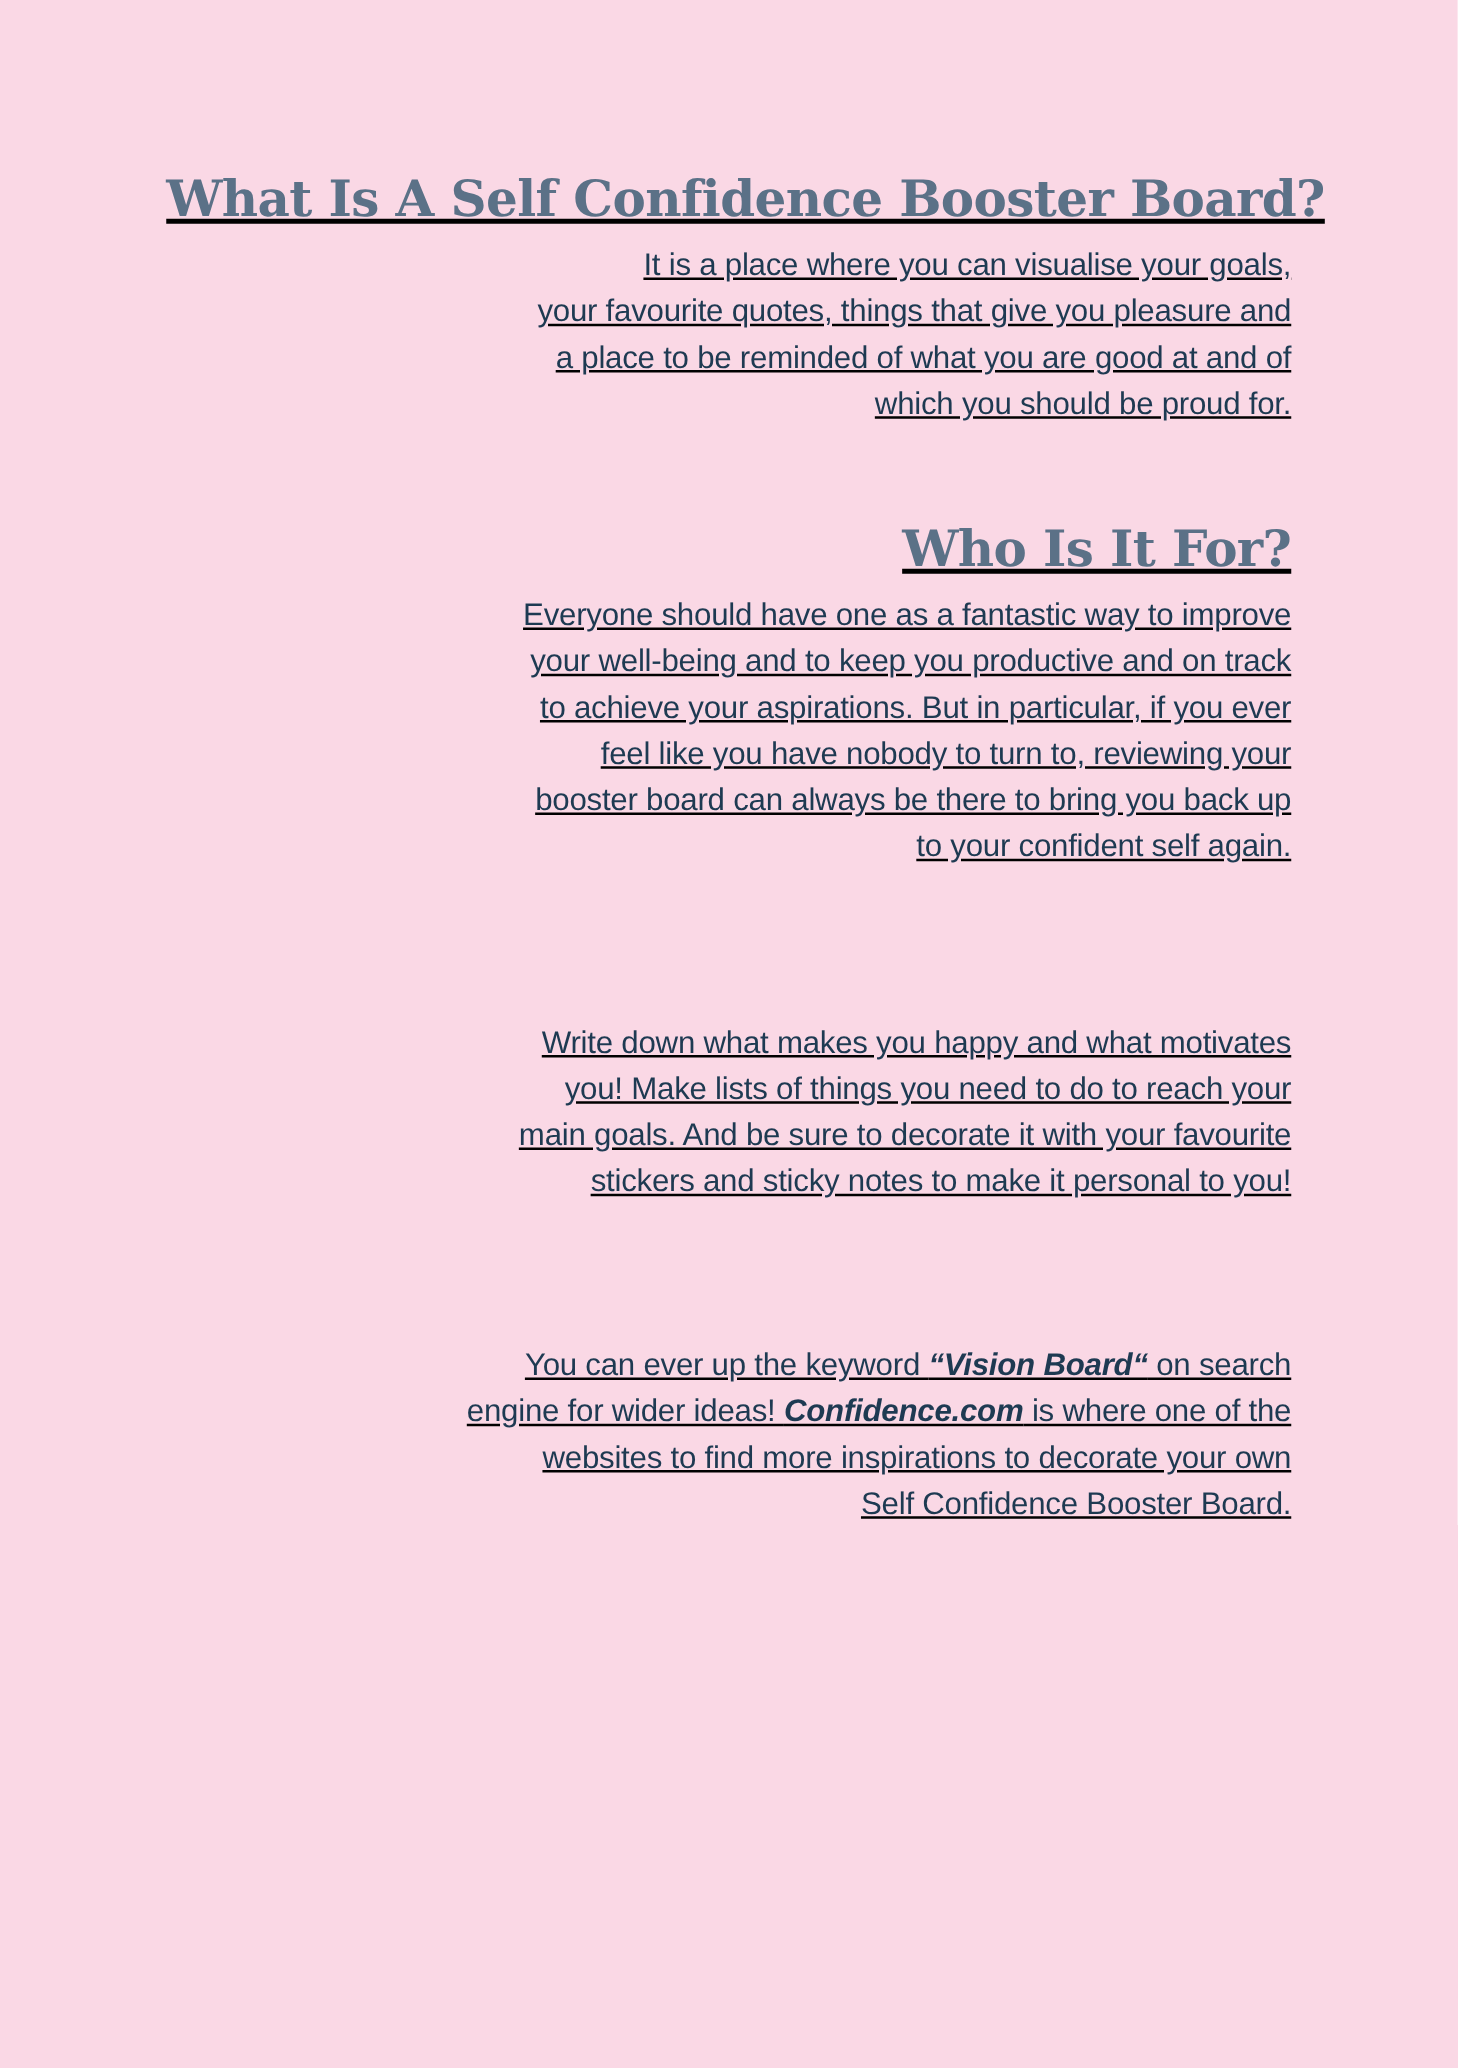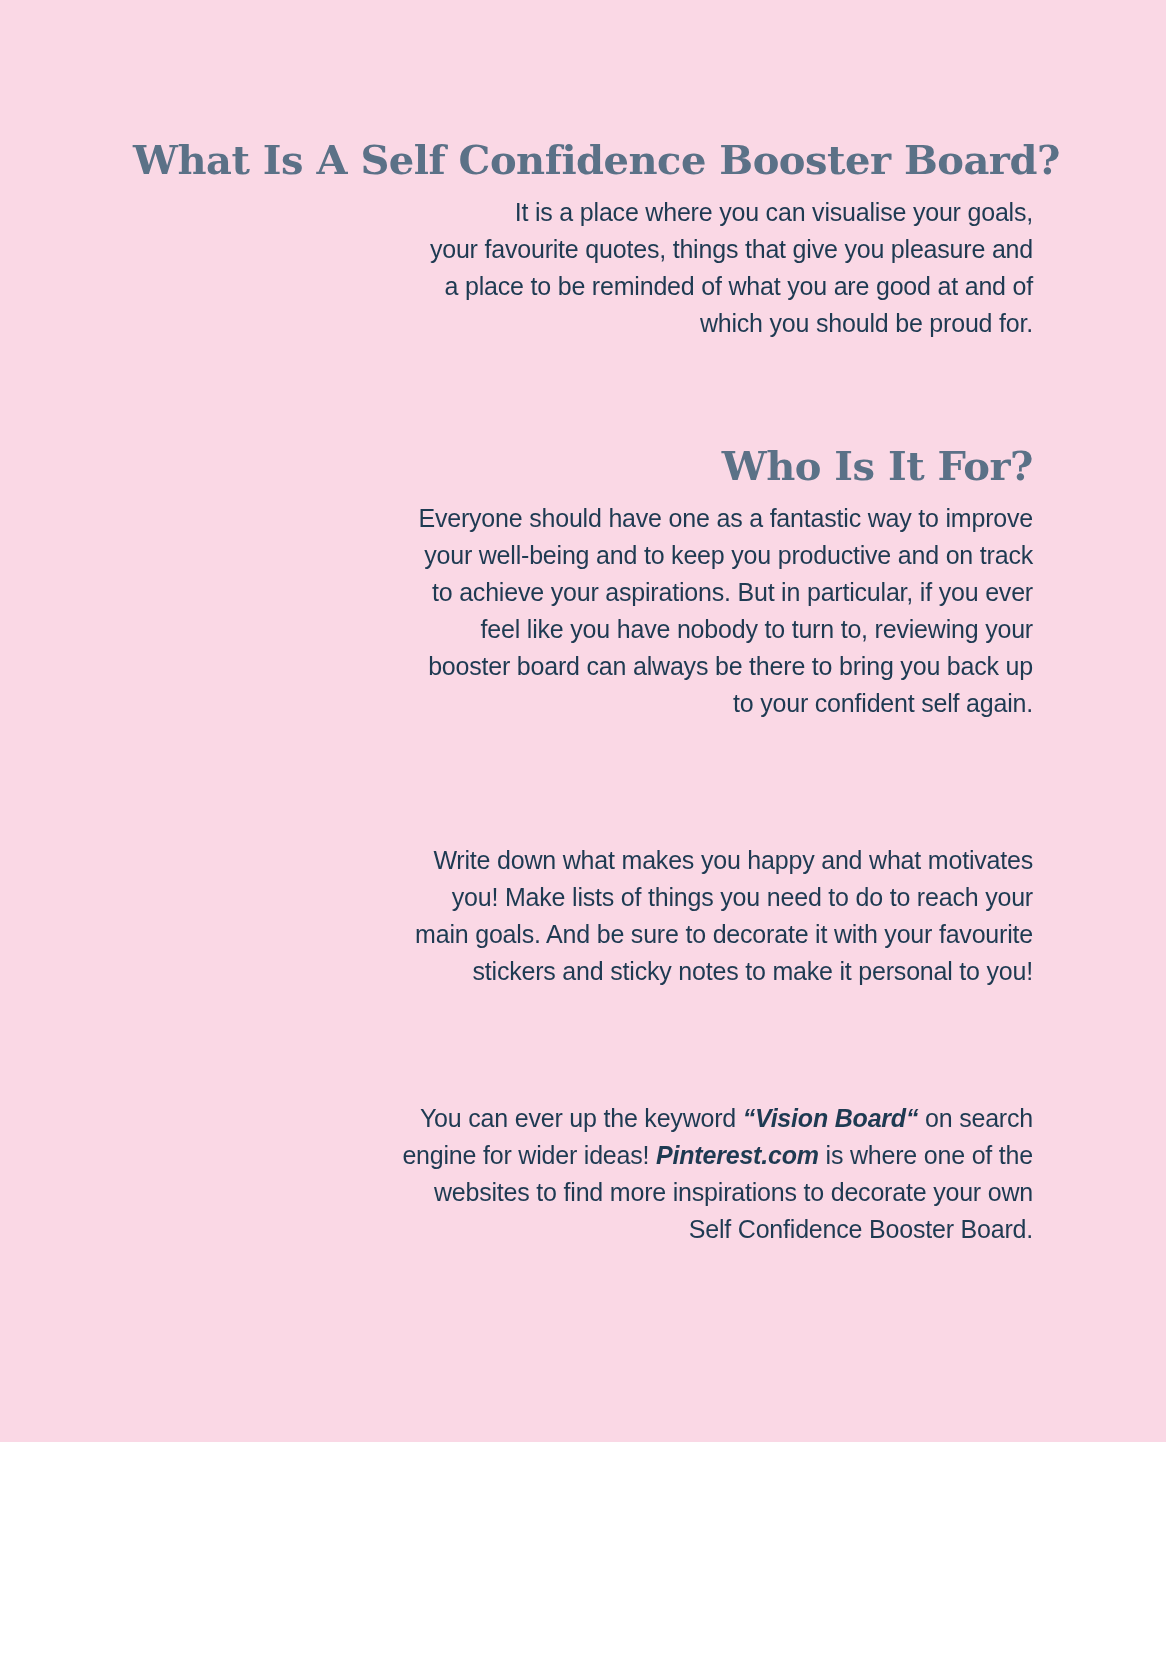--- a/index.html
+++ b/index.html
@@ -2,25 +2,26 @@
 <html><head>
 <meta charset="utf-8">
 <style>
   html, body {
     margin: 0;
     padding: 0;
   }
   .page {
     position: relative;
     width: 1166px;
-    height: 1442px;
+    height: 1654px;
     background: #FAD8E5;
     overflow: hidden;
     box-sizing: border-box;
     padding: 136px 133px 0 133px;
+    text-decoration: underline;
   }
   .section {
     text-align: right;
   }
   .section h2 {
     margin: 0;
     font-family: "DejaVu Serif", serif;
     font-weight: 700;
     font-size: 40px;
     line-height: 48px;
@@ -30,21 +31,21 @@
   }
   .section .body-text {
     margin: 10px 0 0 0;
     font-family: "Liberation Sans", sans-serif;
     font-size: 25px;
     line-height: 37px;
     letter-spacing: -0.2px;
     color: #1E3A52;
     white-space: pre-line;
   }
-  .section-2 { margin-top: 100px; }
+  .section-2 { margin-top: 74px; }
   .section-3 { margin-top: 120px; }
   .section-4 { margin-top: 110px; }
   .emph {
     font-weight: 700;
     font-style: italic;
   }
 </style>
 </head>
 <body>
 
@@ -70,18 +71,18 @@
 
   <div class="section section-3">
     <p class="body-text">Write down what makes you happy and what motivates
 you! Make lists of things you need to do to reach your
 main goals. And be sure to decorate it with your favourite
 stickers and sticky notes to make it personal to you!</p>
   </div>
 
   <div class="section section-4">
     <p class="body-text"><span>You can ever up the keyword </span><span class="emph">“Vision Board“</span><span> on search
-engine for wider ideas! </span><span class="emph">Pinterest.com</span><span> is where one of the
+engine for wider ideas! </span><span class="emph">Confidence.com</span><span> is where one of the
 websites to find more inspirations to decorate your own
 Self Confidence Booster Board.</span></p>
   </div>
 
 </div>
 
 </body></html>

